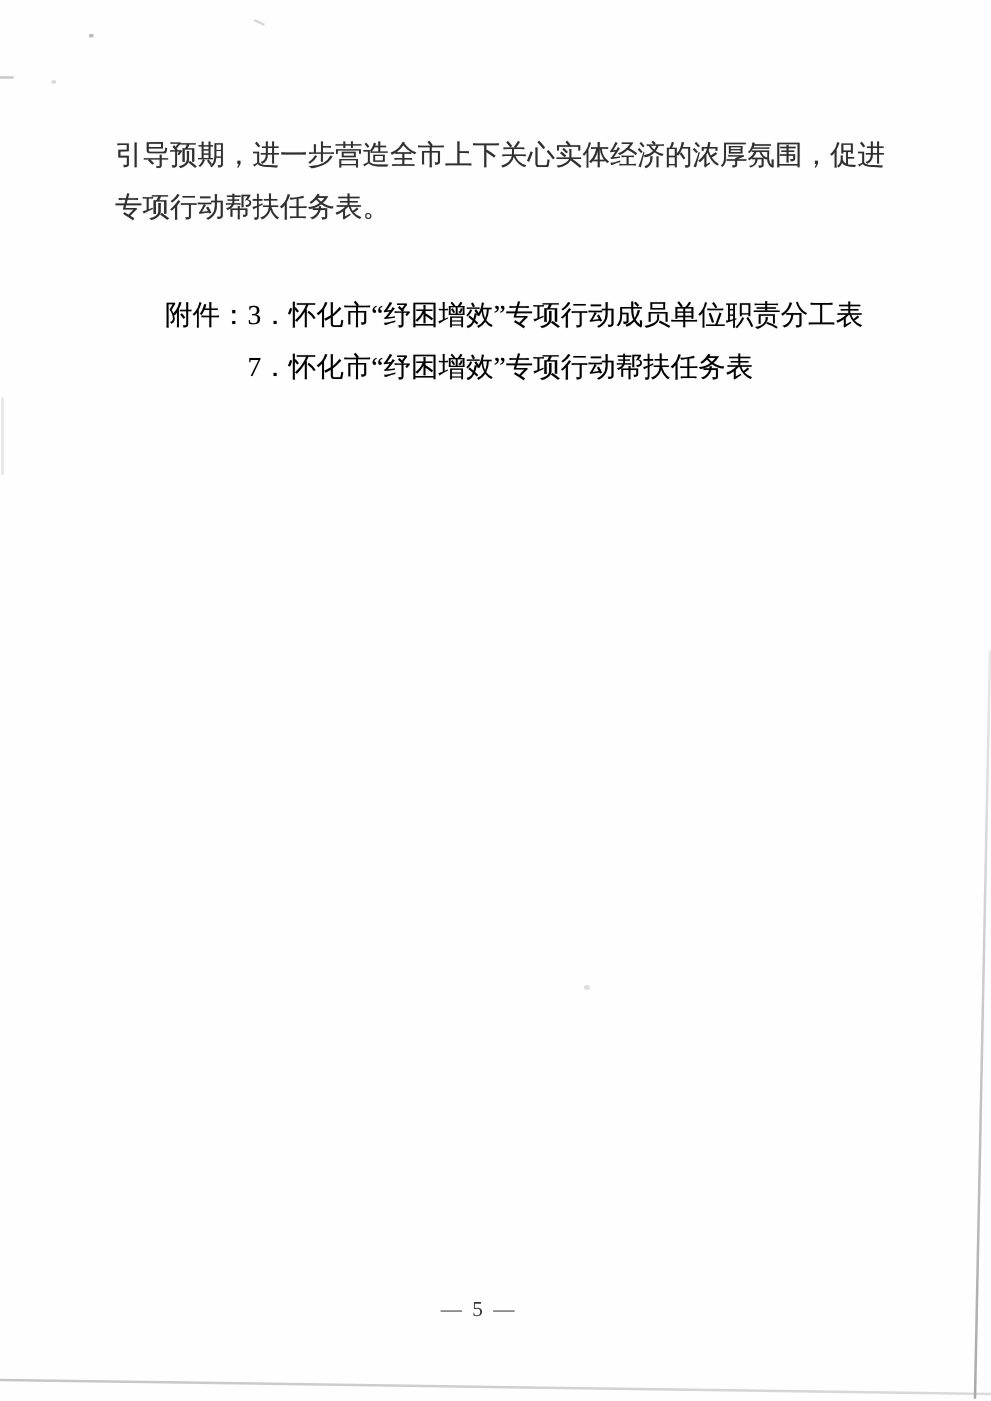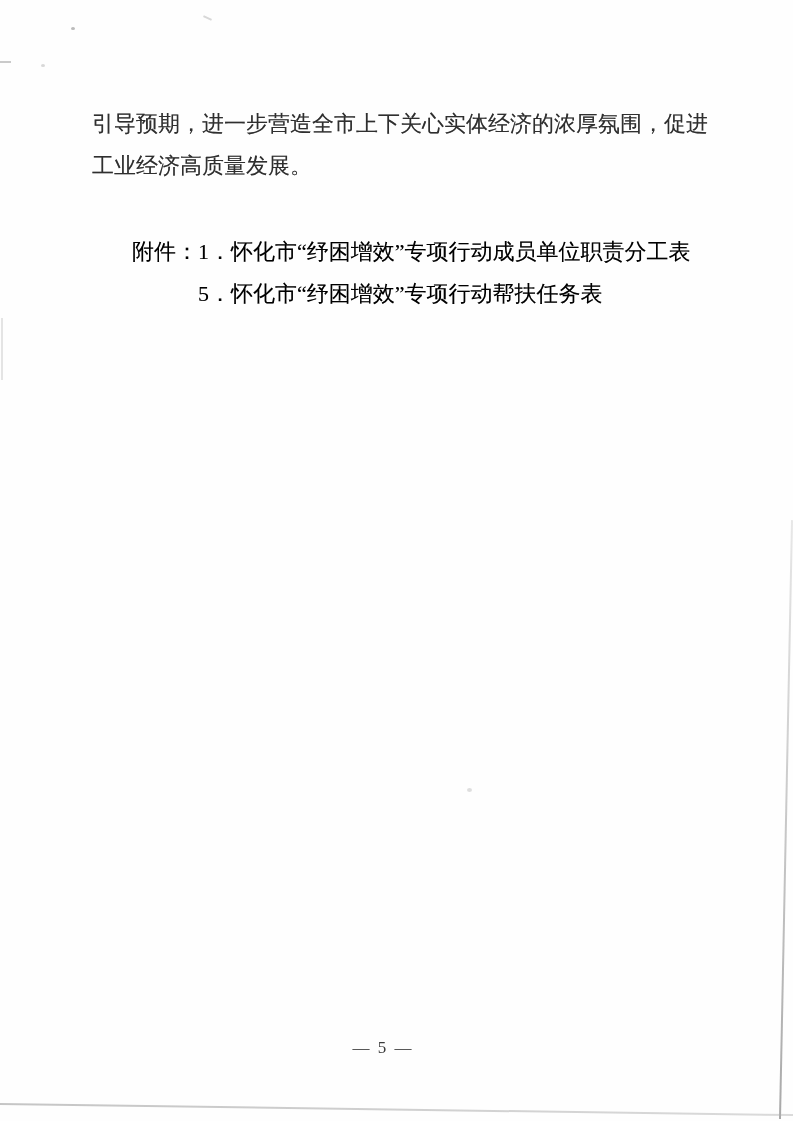--- a/index.html
+++ b/index.html
@@ -79,28 +79,28 @@
   .speck-5 { left: 467px; top: 788px; width: 5px;  height: 4px;  background: rgba(185,185,185,0.45); border-radius: 50%; }
   .speck-6 { left: 1px;   top: 318px; width: 2px;  height: 62px; background: rgba(190,190,190,0.4); }
 </style>
 </head>
 <body>
 
 <div class="page">
 
   <div class="para">
     <div class="line">引导预期，进一步营造全市上下关心实体经济的浓厚氛围，促进</div>
-    <div class="line">工业经济高质量发展。</div>
+    <div class="line">专项行动帮扶任务表。</div>
   </div>
 
   <div class="attachments">
     <div class="att-label">附件：</div>
     <div class="att-items">
-      <div class="att-item">1．怀化市“纾困增效”专项行动成员单位职责分工表</div>
-      <div class="att-item">5．怀化市“纾困增效”专项行动帮扶任务表</div>
+      <div class="att-item">3．怀化市“纾困增效”专项行动成员单位职责分工表</div>
+      <div class="att-item">7．怀化市“纾困增效”专项行动帮扶任务表</div>
     </div>
   </div>
 
   <div class="page-number">— 5 —</div>
 
   <div class="artifact edge-right"></div>
   <div class="artifact edge-bottom"></div>
   <div class="artifact speck-1"></div>
   <div class="artifact speck-2"></div>
   <div class="artifact speck-3"></div>

